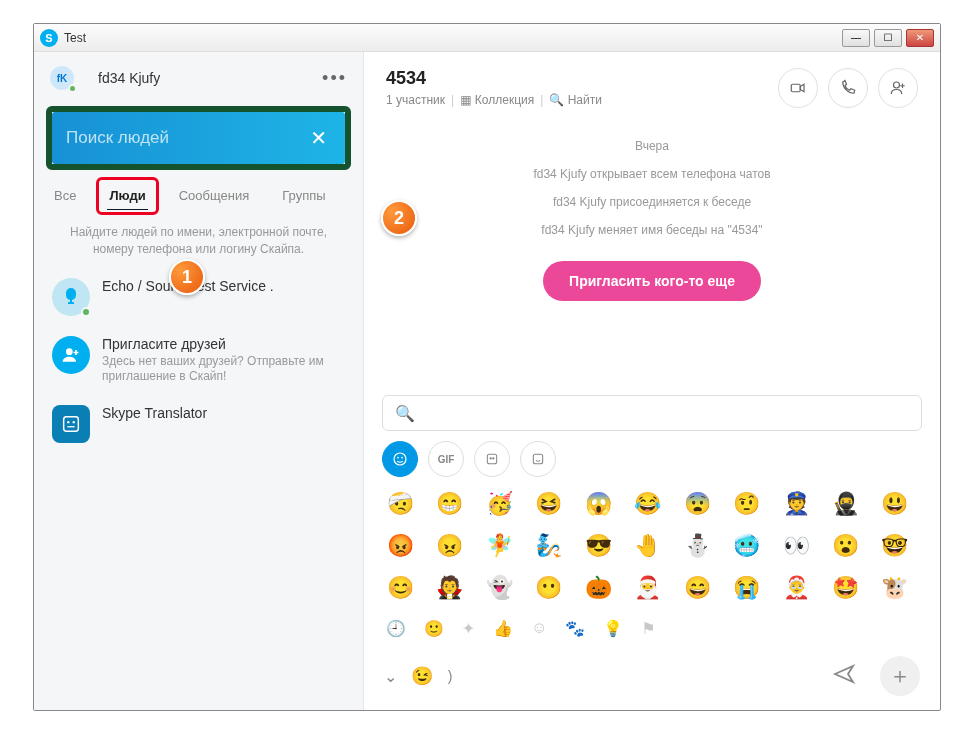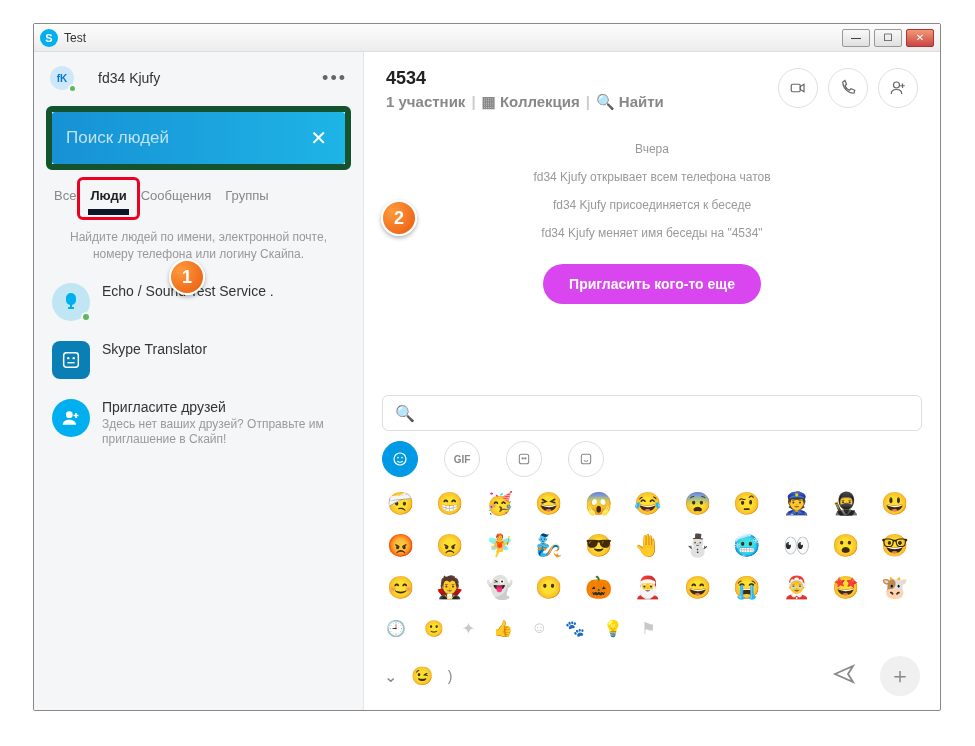--- a/index.html
+++ b/index.html
@@ -22,57 +22,57 @@
 .status-dot { width: 9px; height: 9px; border-radius: 50%; background: #5fb75f; border: 2px solid #f5f6f7; position: absolute; right: -3px; bottom: -3px; }
 .profile-name { font-size: 14px; color: #333; }
 .more-btn { margin-left: auto; font-size: 18px; color: #666; cursor: pointer; letter-spacing: 2px; }
 
 .search-wrap { margin: 2px 12px 6px; border: 6px solid #14532d; border-radius: 6px; }
 .search-bar { background: linear-gradient(90deg,#1791d5,#1eb4e6); height: 52px; display: flex; align-items: center; padding: 0 14px; border-radius: 3px; }
 .search-bar input { background: transparent; border: none; outline: none; color: #bde3f5; font-size: 17px; flex: 1; }
 .search-bar input::placeholder { color: #bde3f5; }
 .search-clear { color: #fff; font-size: 20px; cursor: pointer; padding: 4px; }
 
-.tabs { display: flex; padding: 6px 18px 0; gap: 10px; font-size: 13px; color: #888; }
+.tabs { display: flex; padding: 6px 18px 0; gap: 29px; font-size: 13px; color: #888; }
 .tabs .tab { cursor: pointer; padding: 6px 2px; }
 .tab-active-wrap { border: 3px solid #e02; border-radius: 6px; padding: 2px 8px; margin: -5px -11px; }
-.tab-active-wrap .tab { color: #222; font-weight: 600; border-bottom: 6px solid #0f172a; }
+.tab-active-wrap .tab { color: #222; font-weight: 600; border-bottom: 1px solid #0f172a; }
 
 .hint { font-size: 12px; color: #999; text-align: center; padding: 14px 28px 10px; line-height: 1.4; }
 
 .contact { display: flex; align-items: flex-start; gap: 12px; padding: 10px 18px; cursor: pointer; }
 .c-ic { width: 38px; height: 38px; border-radius: 50%; display: flex; align-items: center; justify-content: center; flex-shrink: 0; position: relative; }
 .c-ic.echo { background: #bfe6f2; }
 .c-ic.echo svg { width: 24px; height: 24px; fill: #00aff0; }
 .c-ic.trans { background: #0a7fb5; border-radius: 8px; }
 .c-ic.trans svg { width: 22px; height: 22px; fill: #fff; }
 .c-ic.add { background: #00aff0; }
 .c-ic.add svg { width: 20px; height: 20px; fill: #fff; }
 .c-ic .dot { width: 10px; height: 10px; border-radius: 50%; background: #5fb75f; border: 2px solid #f5f6f7; position: absolute; right: -1px; bottom: -1px; }
 .c-txt .c-title { font-size: 14px; color: #333; margin-bottom: 2px; }
 .c-txt .c-sub { font-size: 12px; color: #999; line-height: 1.3; max-width: 240px; }
 
 .chat-header { padding: 16px 22px 8px; border-bottom: 1px solid transparent; display: flex; align-items: flex-start; }
 .chat-title { font-size: 18px; font-weight: 700; color: #222; }
-.chat-meta { font-size: 15px; color: #888; margin-top: 4px; display: flex; gap: 6px; align-items: flex-start; font-weight: bold; }
+.chat-meta { font-size: 12px; color: #888; margin-top: 4px; display: flex; gap: 6px; align-items: center; }
 .chat-meta .sep { color: #ccc; }
 .chat-actions { margin-left: auto; display: flex; gap: 10px; }
 .act-btn { width: 40px; height: 40px; border: 1px solid #e0e0e0; border-radius: 50%; display: flex; align-items: center; justify-content: center; cursor: pointer; }
 .act-btn svg { width: 18px; height: 18px; stroke: #666; fill: none; stroke-width: 1.6; }
 
 .chat-body { flex: 1; padding: 8px 20px; overflow: hidden; text-align: center; }
 .sys-msg { font-size: 12px; color: #999; margin: 14px 0; }
-.invite-btn { background: #d946ef; color: #fff; border: none; border-radius: 22px; padding: 12px 26px; font-size: 14px; font-weight: 600; cursor: pointer; margin-top: 10px; }
+.invite-btn { background: #ec4899; color: #fff; border: none; border-radius: 22px; padding: 12px 26px; font-size: 14px; font-weight: 600; cursor: pointer; margin-top: 10px; }
 
 .compose-area { padding: 6px 18px 14px; }
 .search-box2 { border: 1px solid #ddd; border-radius: 6px; height: 36px; display: flex; align-items: center; padding: 0 12px; color: #aaa; gap: 8px; }
 .search-box2 input { border: none; outline: none; flex: 1; font-size: 13px; }
 .search-box2 input::placeholder { color: #aaa; }
 
-.emoji-tabs { display: flex; gap: 26px; margin: 10px 0 6px; }
+.emoji-tabs { display: flex; gap: 10px; margin: 10px 0 6px; }
 .etab { width: 36px; height: 36px; border: 1px solid #ddd; border-radius: 18px; display: flex; align-items: center; justify-content: center; cursor: pointer; color: #888; }
 .etab.active { background: #0099e5; border-color: #0099e5; color: #fff; }
 .etab svg { width: 16px; height: 16px; }
 
 .emoji-grid { display: grid; grid-template-columns: repeat(11, 1fr); gap: 8px 8px; padding: 4px 2px 8px; }
 .emoji { width: 34px; height: 34px; border-radius: 50%; display: flex; align-items: center; justify-content: center; font-size: 22px; cursor: pointer; }
 
 .cat-row { display: flex; gap: 18px; padding: 6px 4px 10px; color: #c8c8c8; }
 .cat-row .ci { cursor: pointer; }
 .cat-row .ci.active { color: #0099e5; }
@@ -139,45 +139,45 @@
               <path d="M12 3a5 5 0 0 0-5 5v2a5 5 0 0 0 4 4.9V17H9v2h6v-2h-2v-2.1a5 5 0 0 0 4-4.9V8a5 5 0 0 0-5-5z"></path>
             </svg>
           <div class="dot"></div>
         </div>
         <div class="c-txt">
             <div class="c-title">Echo / Sound Test Service .</div>
           </div>
       </div>
 
       <div class="contact">
+        <div class="c-ic add">
+          <svg viewBox="0 0 24 24">
+              <circle cx="10" cy="8" r="4"></circle>
+              <path d="M2 20c0-4 4-6 8-6s8 2 8 6"></path>
+              <path d="M18 6v6M15 9h6" stroke="#fff" stroke-width="2" fill="none"></path>
+            </svg>
+        </div>
+        <div class="c-txt">
+          <div class="c-title">Пригласите друзей</div>
+          <div class="c-sub">Здесь нет ваших друзей? Отправьте им приглашение в Скайп!</div>
+        </div>
+      </div>
+
+      <div class="contact">
         <div class="c-ic trans">
           <svg viewBox="0 0 24 24">
               <rect x="4" y="4" width="16" height="16" rx="3" fill="none" stroke="#fff" stroke-width="1.6"></rect>
               <circle cx="9" cy="10" r="1.3"></circle>
               <circle cx="15" cy="10" r="1.3"></circle>
               <path d="M8 15h8" stroke="#fff" stroke-width="1.4"></path>
             </svg>
         </div>
         <div class="c-txt">
             <div class="c-title">Skype Translator</div>
           </div>
-      </div>
-
-      <div class="contact">
-        <div class="c-ic add">
-          <svg viewBox="0 0 24 24">
-              <circle cx="10" cy="8" r="4"></circle>
-              <path d="M2 20c0-4 4-6 8-6s8 2 8 6"></path>
-              <path d="M18 6v6M15 9h6" stroke="#fff" stroke-width="2" fill="none"></path>
-            </svg>
-        </div>
-        <div class="c-txt">
-          <div class="c-title">Пригласите друзей</div>
-          <div class="c-sub">Здесь нет ваших друзей? Отправьте им приглашение в Скайп!</div>
-        </div>
       </div>
 
       <div class="badge b1">1</div>
       <div class="badge b2">2</div>
     </div>
 
     <div class="main">
       <div class="chat-header">
         <div>
           <div class="chat-title">4534</div>

